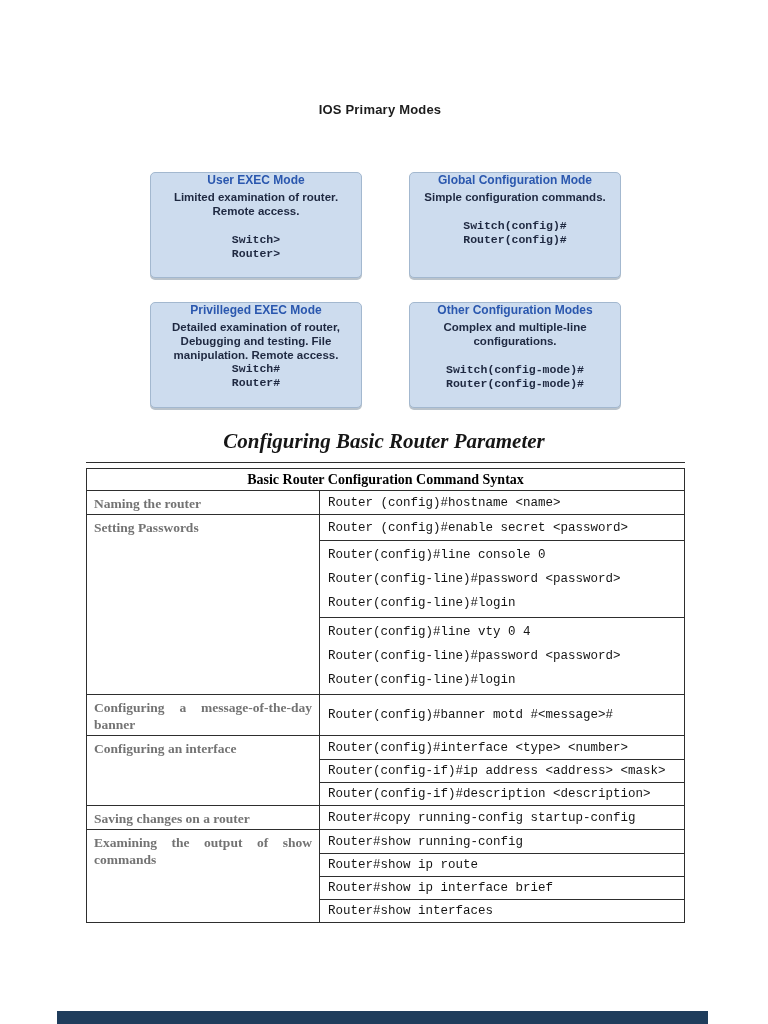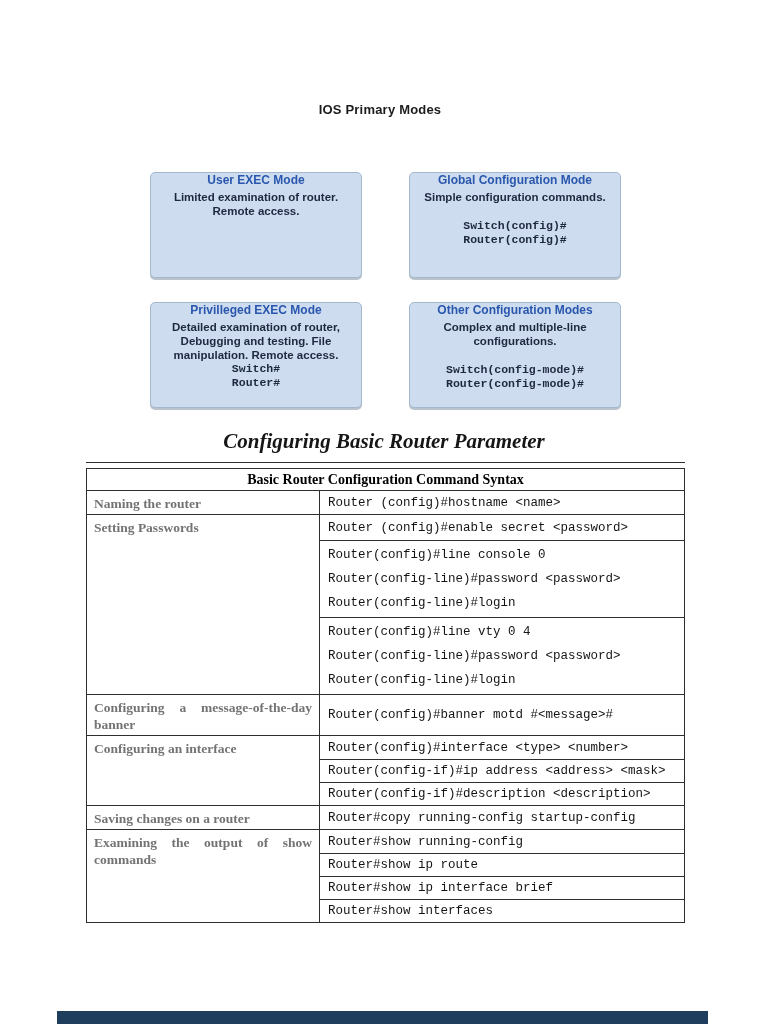--- a/index.html
+++ b/index.html
@@ -74,20 +74,24 @@
 <body>
 
 <div class="page">
 
   <div class="doc-title">IOS Primary Modes</div>
 
   <div class="mode-box" style="left:150px;top:172px">
     <div class="mb-title">User EXEC Mode</div>
     <div class="mb-desc">Limited examination of router.
 Remote access.</div>
+    <div class="mb-cmds gap">
+      <div>Switch&gt;</div>
+      <div>Router&gt;</div>
+    </div>
   </div>
 
   <div class="mode-box" style="left:150px;top:302px">
     <div class="mb-title">Privilleged EXEC Mode</div>
     <div class="mb-desc">Detailed examination of router,
 Debugging and testing. File
 manipulation. Remote access.</div>
     <div class="mb-cmds">
       <div>Switch#</div>
       <div>Router#</div>

